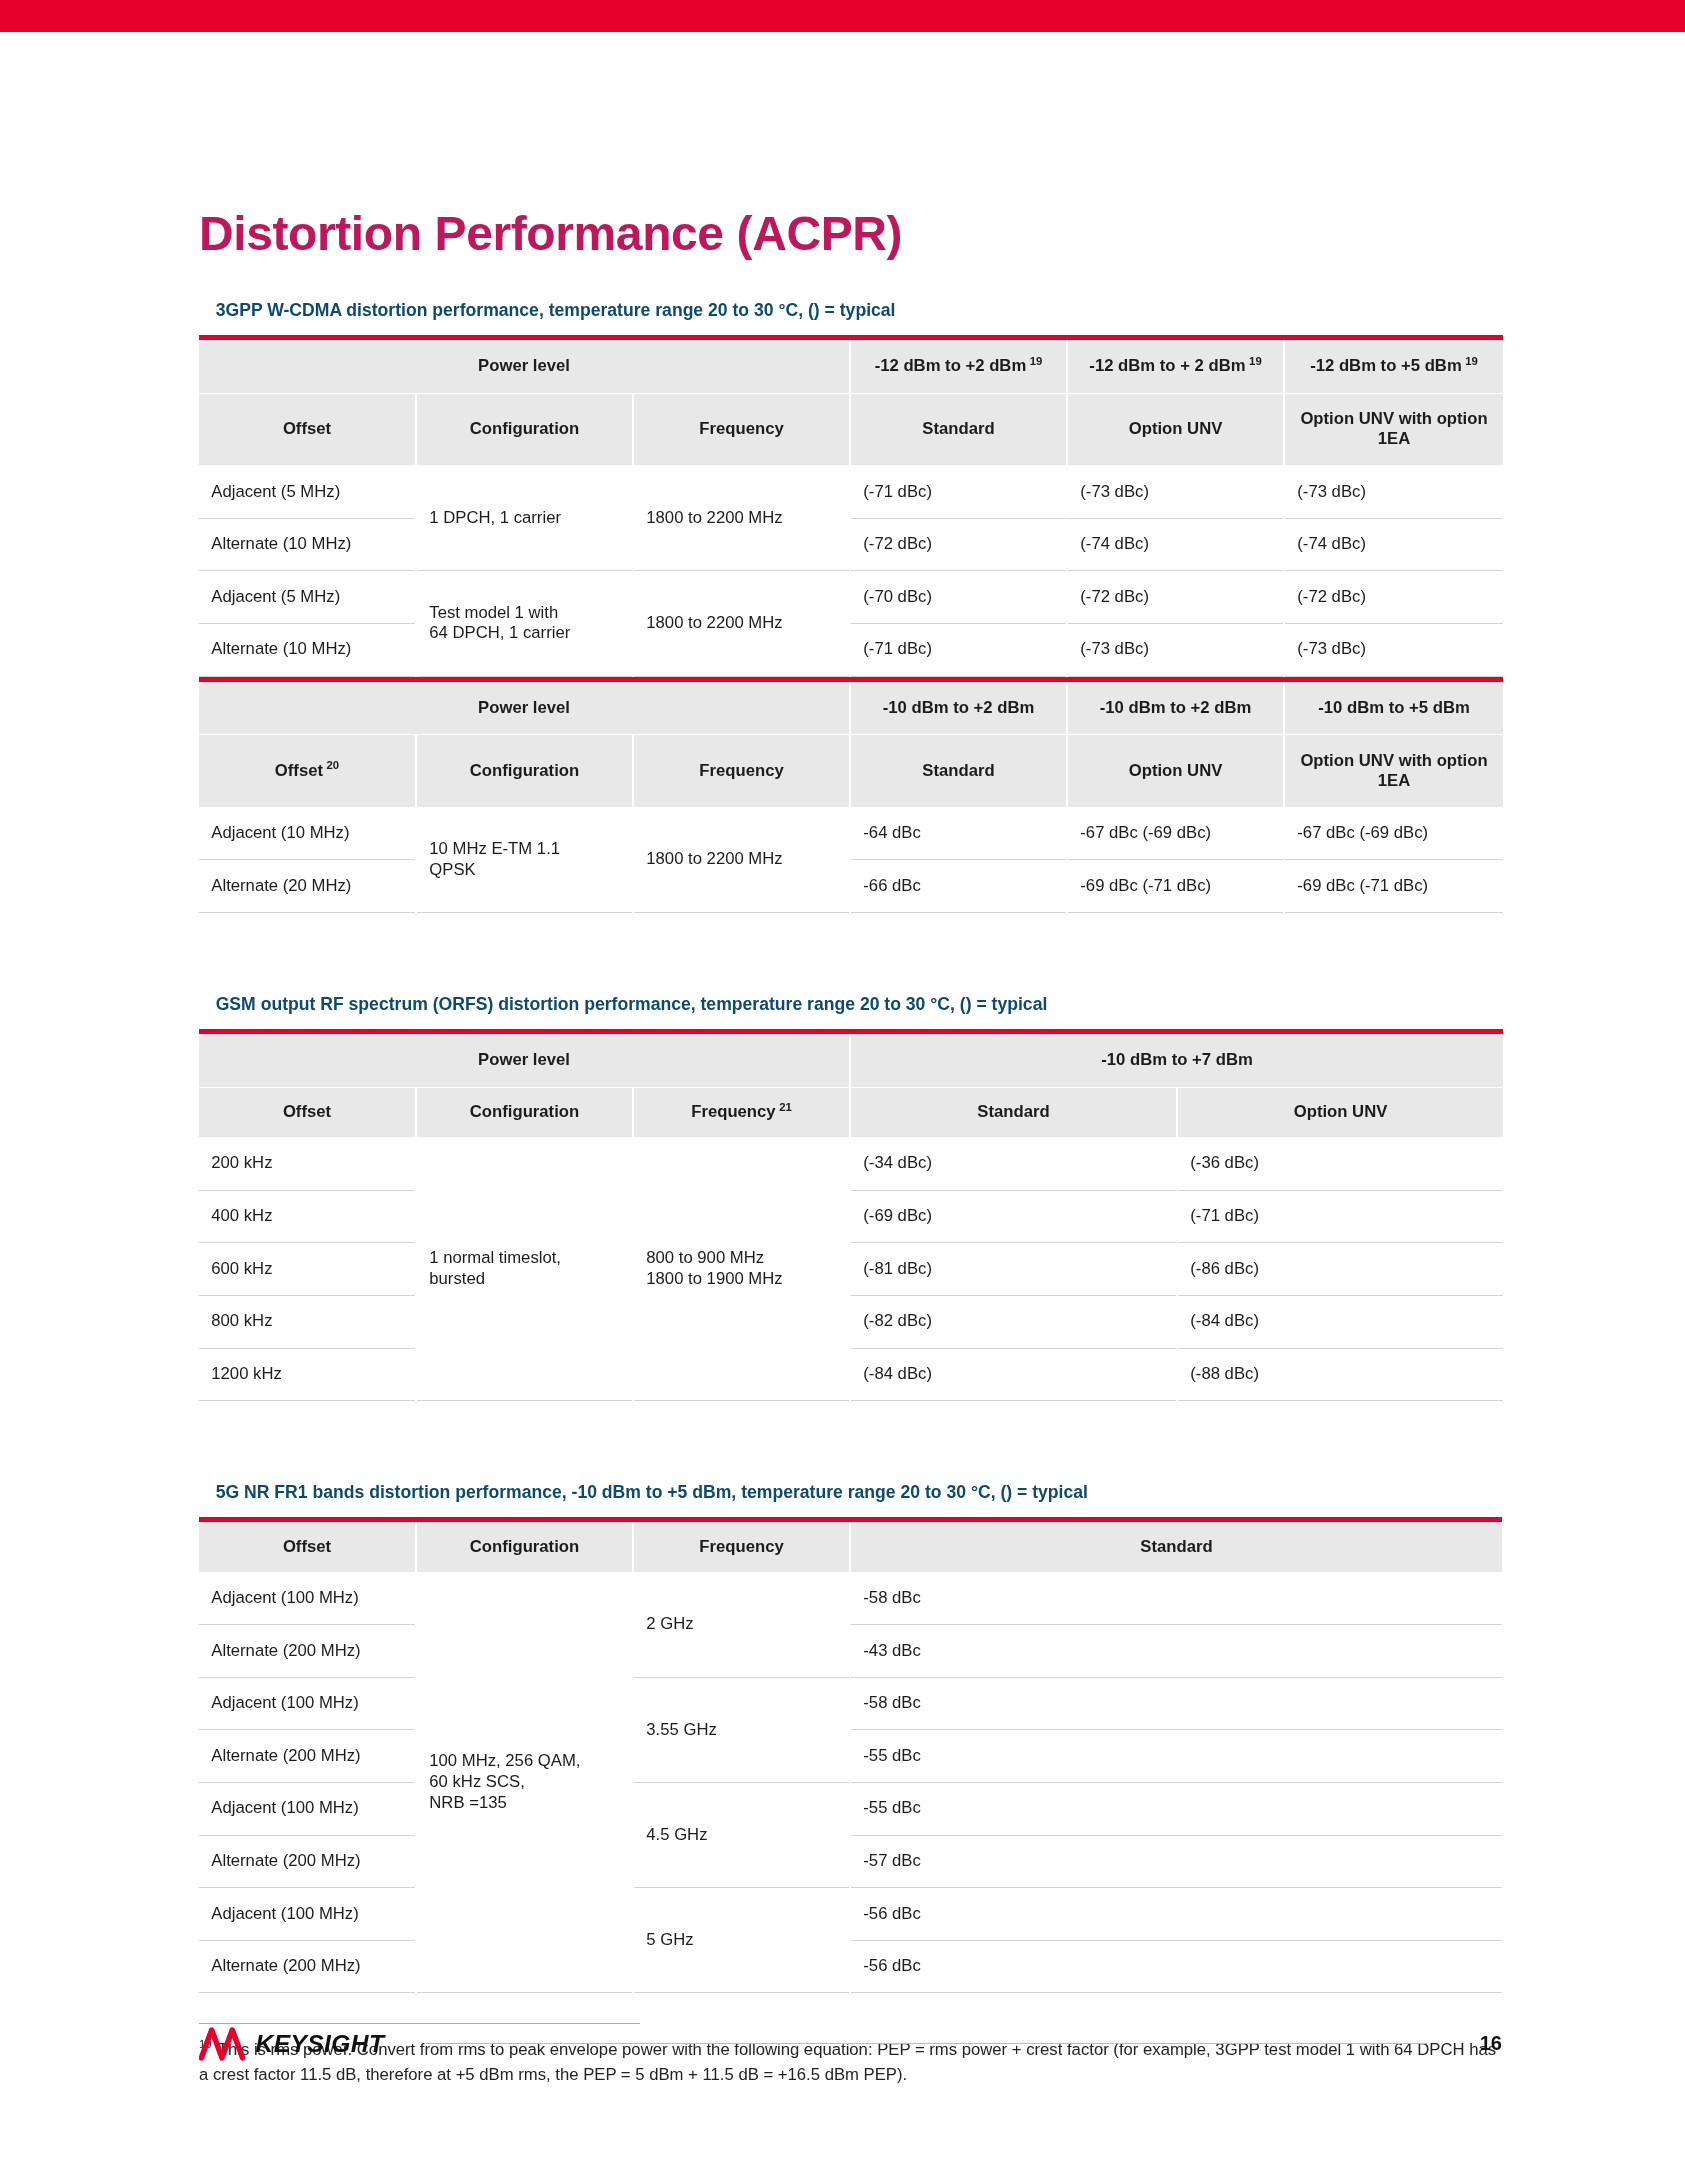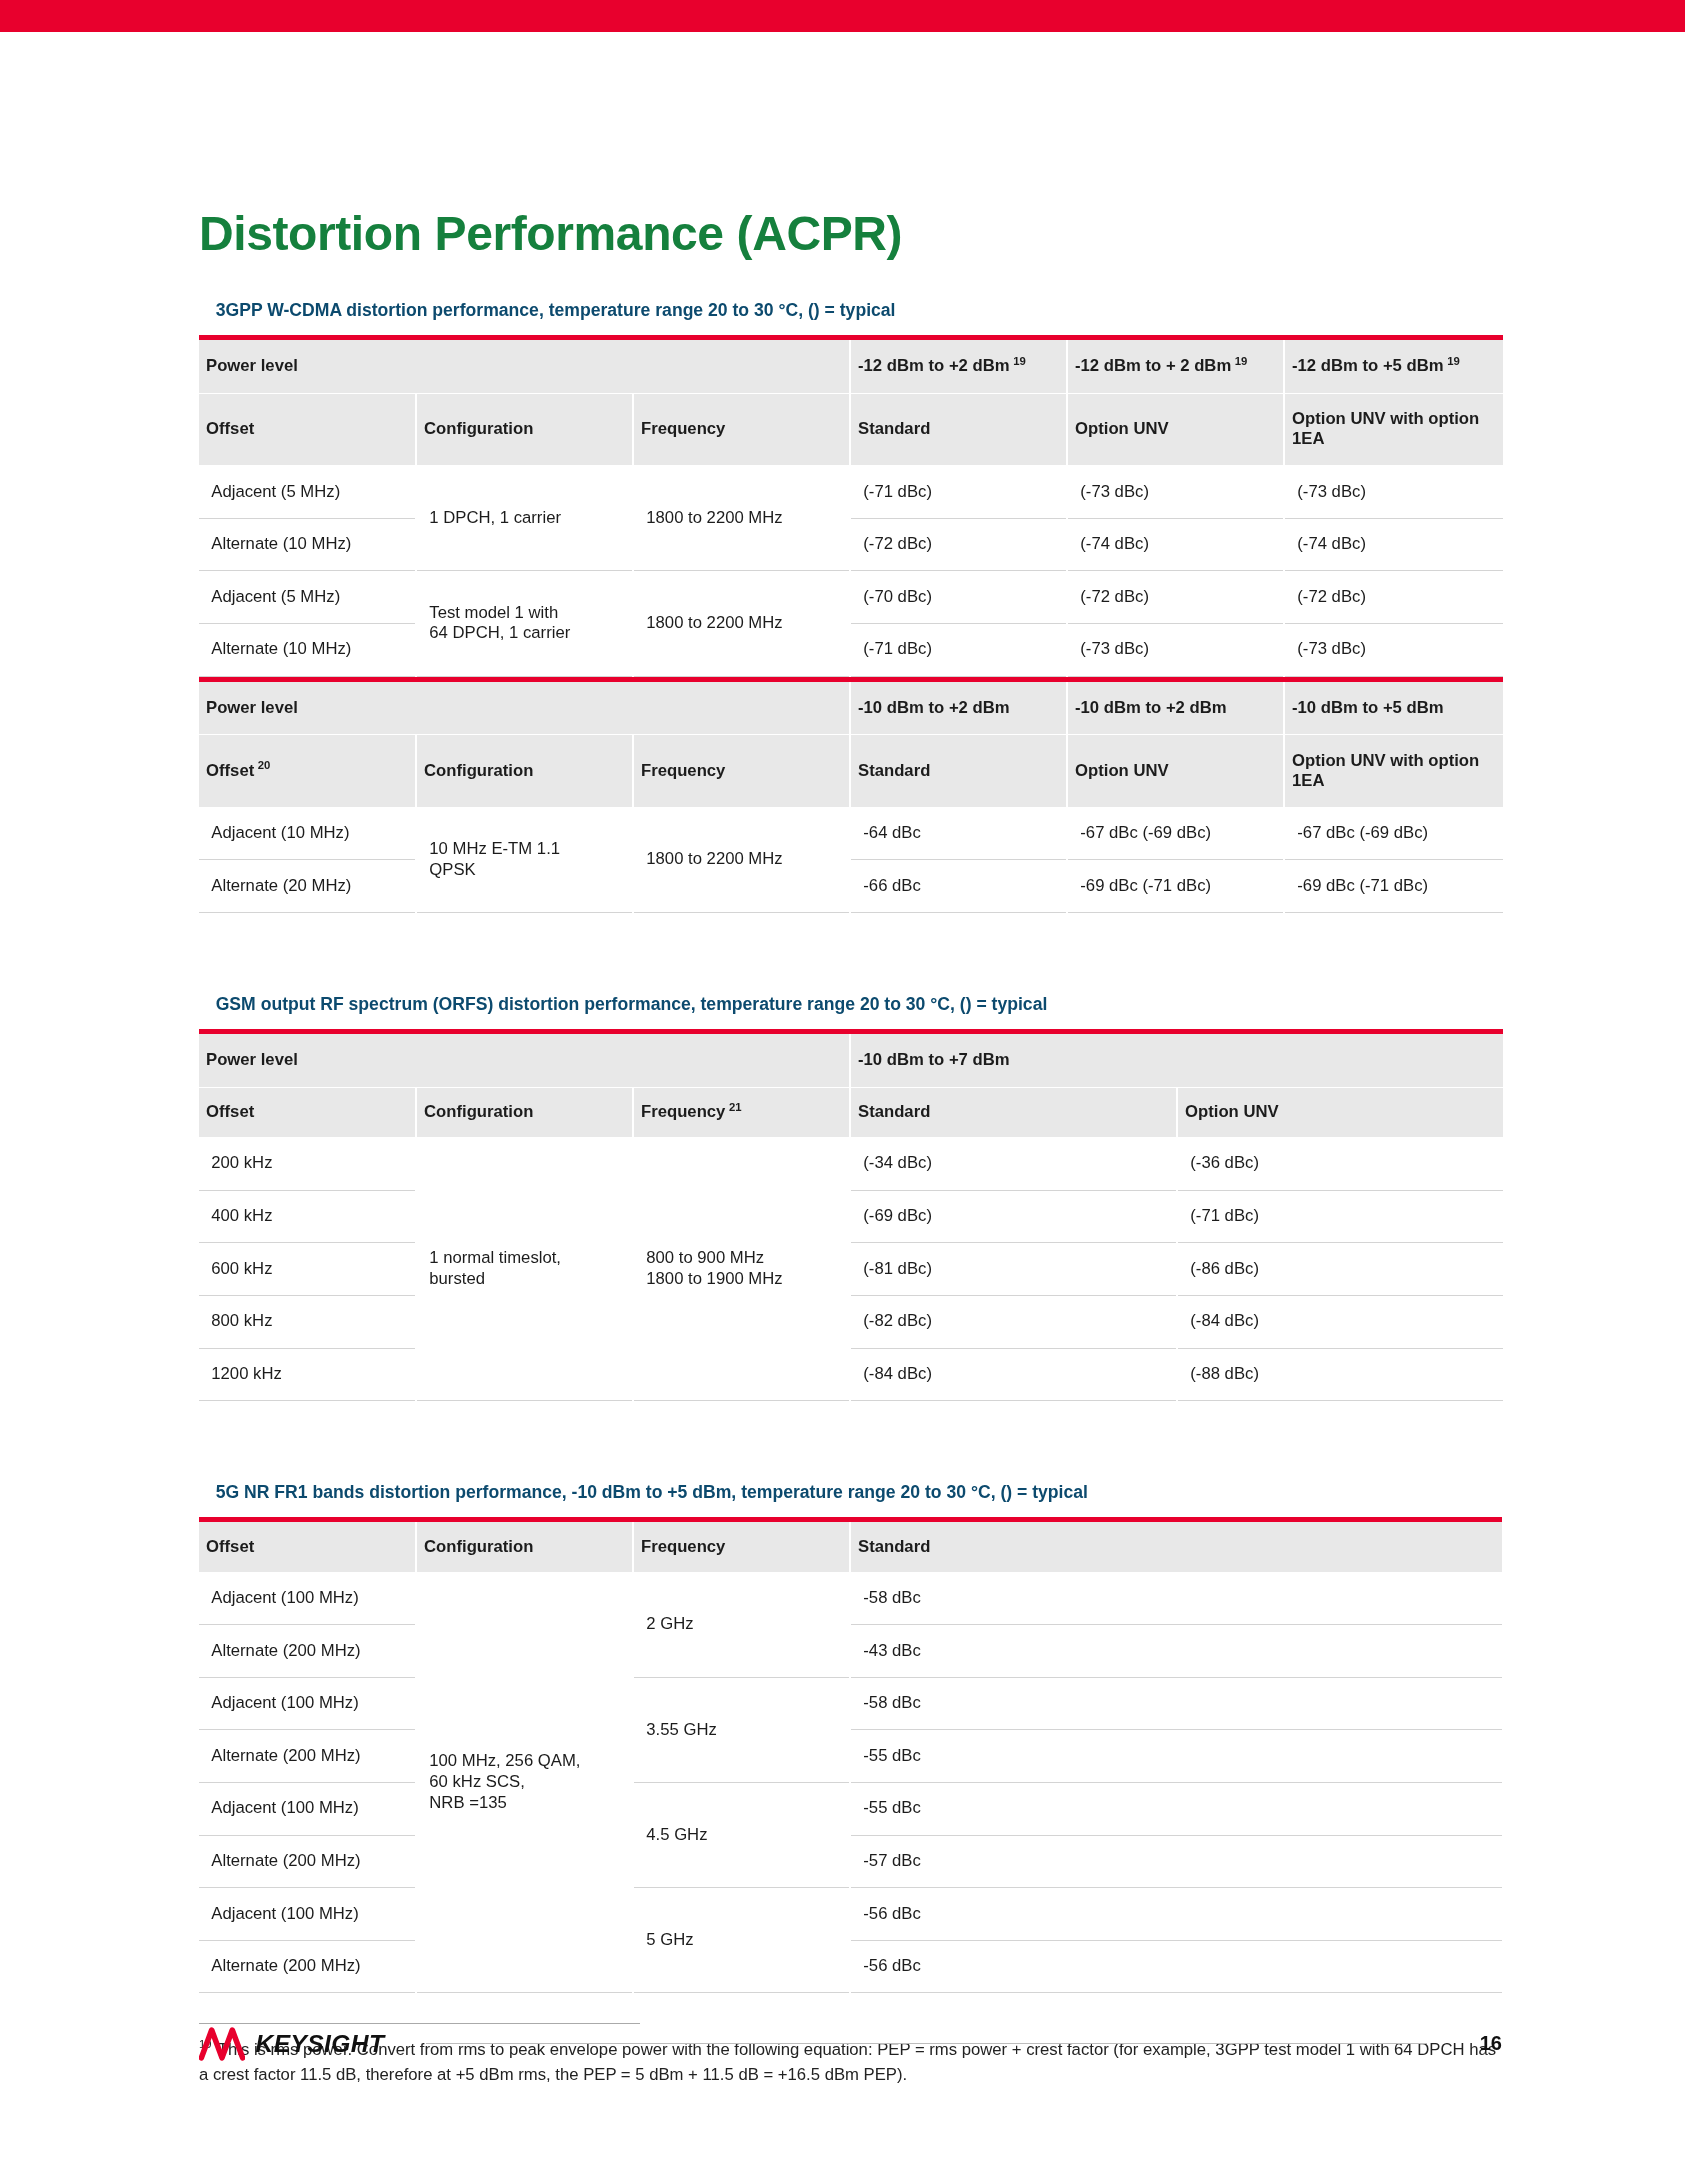--- a/index.html
+++ b/index.html
@@ -21,21 +21,21 @@
     background: #e8002d;
   }
   .content {
     margin-left: 199px;
     width: 1303px;
   }
   h1.title {
     margin: 174px 0 0 0;
     font-size: 48px;
     font-weight: bold;
-    color: #15803d;
+    color: #be185d;
     letter-spacing: -0.4px;
   }
   .caption {
     margin: 81px 0 14px 0;
     padding-left: 16.7px;
     font-size: 17.6px;
     font-weight: bold;
     color: #0c4a6e;
   }
   .caption.first { margin-top: 39px; }
@@ -44,21 +44,21 @@
     border-collapse: collapse;
     table-layout: fixed;
     width: 1303px;
     border-top: 5.3px solid #e8002d;
   }
   table.spec th {
     background: #e8e8e8;
     font-weight: bold;
     font-size: 16.7px;
     color: #1c1c1c;
-    text-align: left;
+    text-align: center;
     vertical-align: middle;
     padding: 5.3px 7px;
     border-right: 2.6px solid #ffffff;
     border-bottom: 1.8px solid #ffffff;
   }
   table.spec tr th:last-child { border-right: none; }
   table.spec tr.hrow1 th { height: 42px; }
   table.spec tr.hrow2 th { height: 61px; }
   table.spec tr.hrow2.short th { height: 39px; }
   table.spec td {

